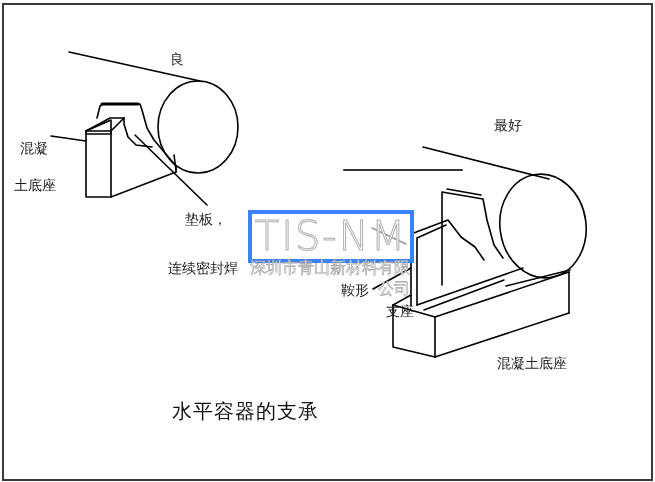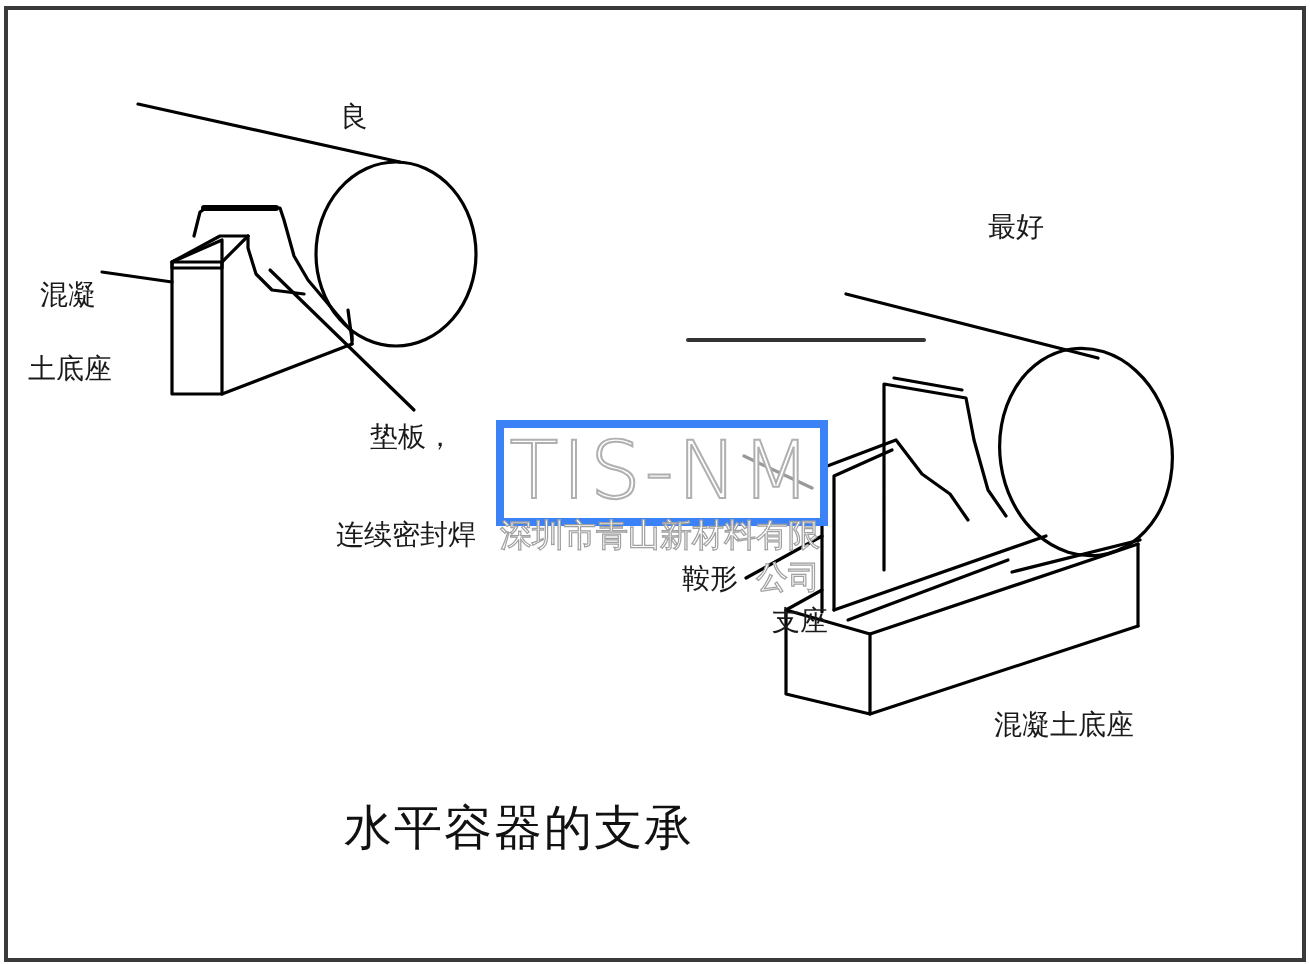--- a/index.html
+++ b/index.html
@@ -1,20 +1,20 @@
 <!DOCTYPE html>
 <html><head>
   <meta charset="utf-8">
   <style>
     html, body { margin: 0; padding: 0; background: #ffffff; }
     body { width: 655px; height: 482px; position: relative; overflow: hidden; font-family: "DejaVu Serif", "Liberation Serif", serif; }
     .frame { position: absolute; left: 2px; top: 3px; width: 647px; height: 474px; border: 2px solid #3a3a3a; box-sizing: content-box; }
     svg.drawing { position: absolute; left: 0; top: 0; }
     .lbl { position: absolute; color: #1a1a1a; font-family: "DejaVu Serif", "Liberation Serif", serif; font-size: 14px; line-height: 20px; white-space: nowrap; }
-    .title { position: absolute; left: 172px; top: 398px; font-size: 24px; color: #111; font-family: "DejaVu Sans", "Liberation Sans", sans-serif; letter-spacing: 1px; }
+    .title { position: absolute; left: 172px; top: 398px; font-size: 20px; color: #111; font-family: "DejaVu Sans", "Liberation Sans", sans-serif; letter-spacing: 1px; }
     .wm-box { position: absolute; left: 248px; top: 210px; width: 158px; height: 45px; border: 4px solid #3b82f6; background: rgba(255,255,255,0.6); }
     .wm-text { position: absolute; left: 0; top: 0; width: 100%; text-align: center; font-family: "DejaVu Sans", "Liberation Sans", sans-serif; font-size: 40px; line-height: 45px; color: #ffffff; -webkit-text-stroke: 1px #b0b0b0; letter-spacing: 2px; font-weight: 300; }
     .wm-sub { position: absolute; left: 246px; top: 258px; width: 164px; text-align: right; font-family: "DejaVu Sans", "Liberation Sans", sans-serif; font-size: 16px; color: #ffffff; -webkit-text-stroke: 0.6px #a0a0a0; letter-spacing: 0px; }
   </style>
 </head>
 <body>
 
 <div class="frame"></div>
 
 <svg class="drawing" width="655" height="482" viewBox="0 0 655 482">
@@ -69,21 +69,21 @@
     </g>
   </g>
 </svg>
 
 <div class="lbl" style="left:170px; top:49px;">良</div>
 <div class="lbl" style="left:20px; top:138px;text-align:center;">混凝</div>
 <div class="lbl" style="left:14px; top:175px;">土底座</div>
 <div class="lbl" style="left:185px; top:209px;">垫板，</div>
 <div class="lbl" style="left:168px; top:230px;margin-top:28px;">连续密封焊</div>
 
-<div class="lbl" style="left:494px; top:104px;">最好</div>
+<div class="lbl" style="left:494px; top:115px;">最好</div>
 <div class="lbl" style="left:341px; top:280px;">鞍形</div>
 <div class="lbl" style="left:339px; top:301px;margin-left:47px;">支座</div>
 <div class="lbl" style="left:497px; top:353px;text-align:center;">混凝土底座</div>
 
 <div class="wm-box">
   <div class="wm-text">TIS-NM</div>
 </div>
 <div class="wm-sub">深圳市青山新材料有限公司</div>
 
 <div class="title">水平容器的支承</div>

